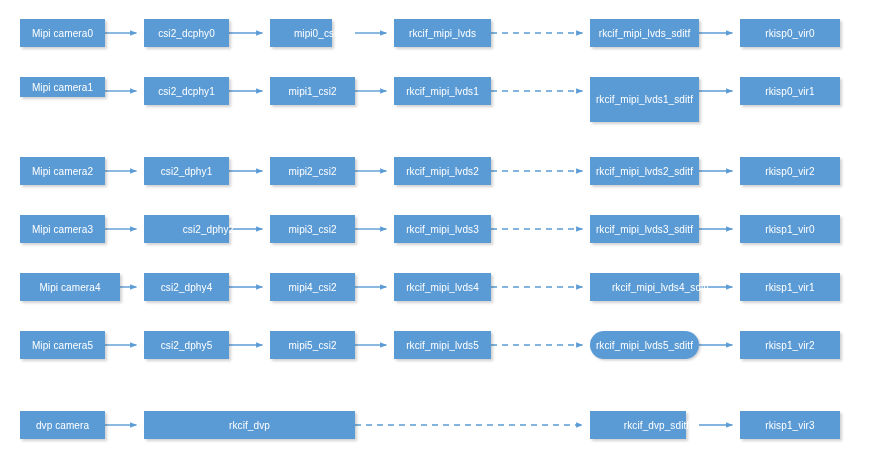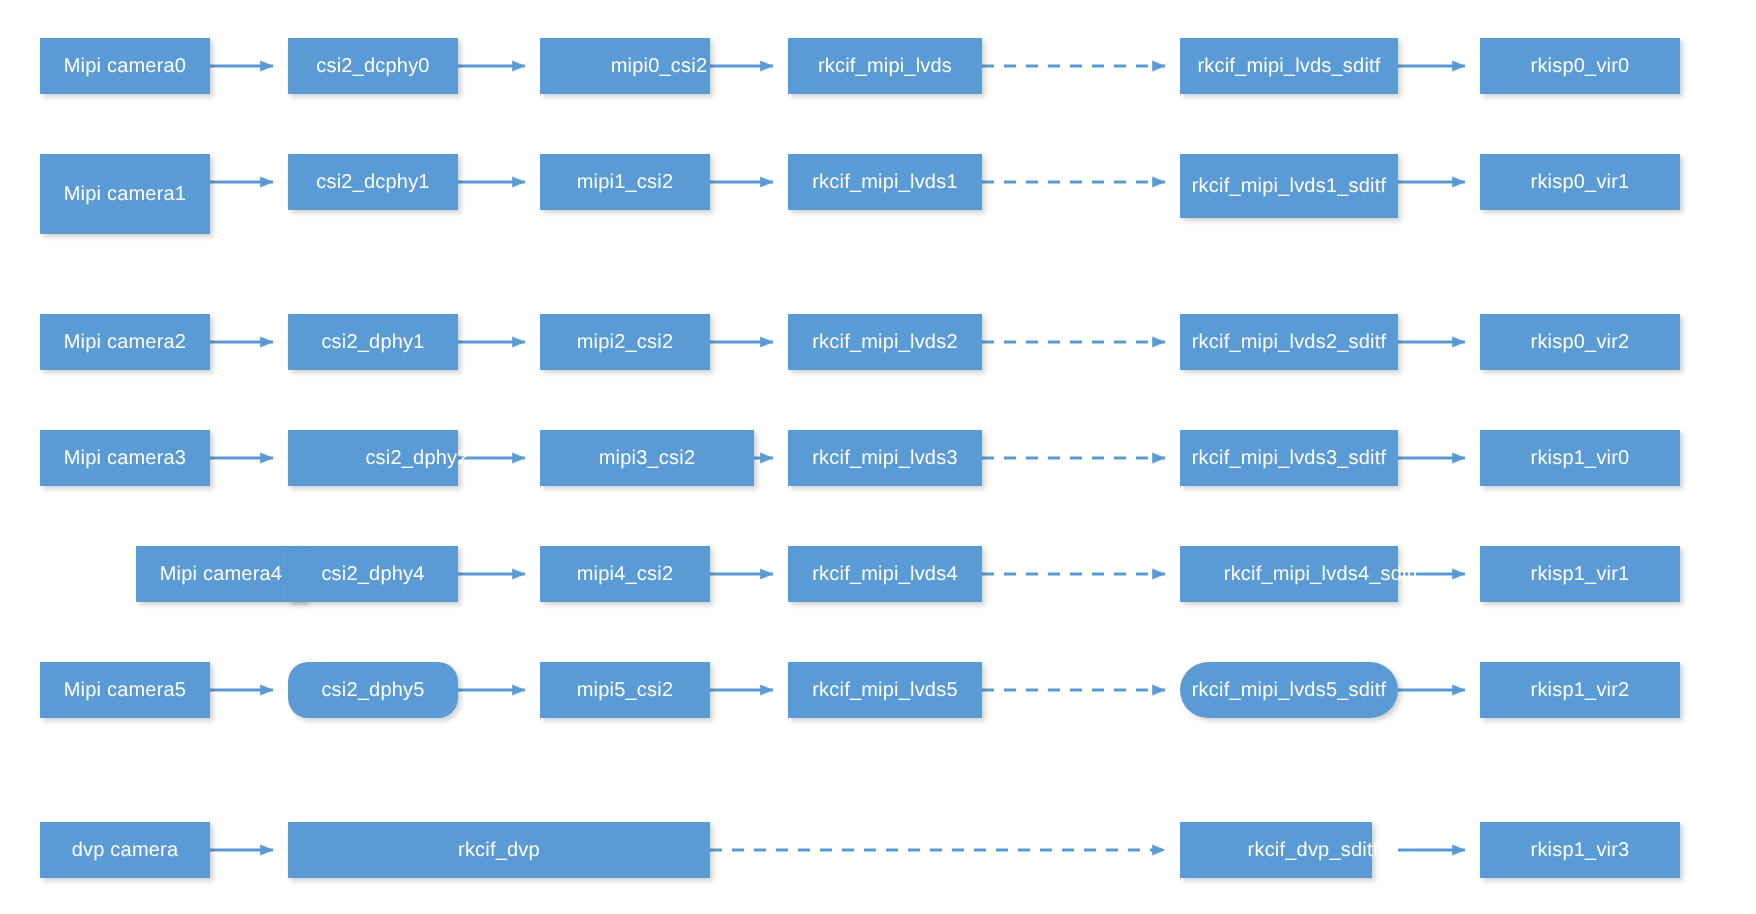--- a/index.html
+++ b/index.html
@@ -92,45 +92,45 @@
         <line x1="699" y1="425" x2="732.5" y2="425" stroke="#5b9bd5" stroke-width="1.4" marker-end="url(#arrowhead)"></line>
       </g>
   </svg>
   <div id="nodes-layer">
       <div class="node" style="left: 20px; top: 19px; width: 85px; height: 28px;">
         <span class="node-label">Mipi camera0</span>
       </div>
       <div class="node" style="left: 144px; top: 19px; width: 85px; height: 28px;">
         <span class="node-label">csi2_dcphy0</span>
       </div>
-      <div class="node" style="left: 270px; top: 19px; width: 85px; height: 28px; padding-left: 34px;">
+      <div class="node" style="left: 270px; top: 19px; width: 62px; height: 28px; padding-left: 34px;">
         <span class="node-label">mipi0_csi2</span>
       </div>
       <div class="node" style="left: 394px; top: 19px; width: 97px; height: 28px;">
         <span class="node-label">rkcif_mipi_lvds</span>
       </div>
       <div class="node" style="left: 590px; top: 19px; width: 109px; height: 28px;">
         <span class="node-label">rkcif_mipi_lvds_sditf</span>
       </div>
       <div class="node" style="left: 740px; top: 19px; width: 100px; height: 28px;">
         <span class="node-label">rkisp0_vir0</span>
       </div>
-      <div class="node" style="left: 20px; top: 77px; width: 85px; height: 40px;">
+      <div class="node" style="left: 20px; top: 77px; width: 85px; height: 20px;">
         <span class="node-label">Mipi camera1</span>
       </div>
       <div class="node" style="left: 144px; top: 77px; width: 85px; height: 28px;">
         <span class="node-label">csi2_dcphy1</span>
       </div>
       <div class="node" style="left: 270px; top: 77px; width: 85px; height: 28px;">
         <span class="node-label">mipi1_csi2</span>
       </div>
       <div class="node" style="left: 394px; top: 77px; width: 97px; height: 28px;">
         <span class="node-label">rkcif_mipi_lvds1</span>
       </div>
-      <div class="node" style="left: 590px; top: 77px; width: 109px; height: 32px;">
+      <div class="node" style="left: 590px; top: 77px; width: 109px; height: 45px;">
         <span class="node-label">rkcif_mipi_lvds1_sditf</span>
       </div>
       <div class="node" style="left: 740px; top: 77px; width: 100px; height: 28px;">
         <span class="node-label">rkisp0_vir1</span>
       </div>
       <div class="node" style="left: 20px; top: 157px; width: 85px; height: 28px;">
         <span class="node-label">Mipi camera2</span>
       </div>
       <div class="node" style="left: 144px; top: 157px; width: 85px; height: 28px;">
         <span class="node-label">csi2_dphy1</span>
@@ -146,54 +146,54 @@
       </div>
       <div class="node" style="left: 740px; top: 157px; width: 100px; height: 28px;">
         <span class="node-label">rkisp0_vir2</span>
       </div>
       <div class="node" style="left: 20px; top: 215px; width: 85px; height: 28px;">
         <span class="node-label">Mipi camera3</span>
       </div>
       <div class="node" style="left: 144px; top: 215px; width: 85px; height: 28px; padding-left: 44px;">
         <span class="node-label">csi2_dphy2</span>
       </div>
-      <div class="node" style="left: 270px; top: 215px; width: 107px; height: 28px;">
+      <div class="node" style="left: 270px; top: 215px; width: 85px; height: 28px;">
         <span class="node-label">mipi3_csi2</span>
       </div>
       <div class="node" style="left: 394px; top: 215px; width: 97px; height: 28px;">
         <span class="node-label">rkcif_mipi_lvds3</span>
       </div>
       <div class="node" style="left: 590px; top: 215px; width: 109px; height: 28px;">
         <span class="node-label">rkcif_mipi_lvds3_sditf</span>
       </div>
       <div class="node" style="left: 740px; top: 215px; width: 100px; height: 28px;">
         <span class="node-label">rkisp1_vir0</span>
       </div>
-      <div class="node" style="left: 20px; top: 273px; width: 85px; height: 28px; margin-left: 48px;">
+      <div class="node" style="left: 20px; top: 273px; width: 100px; height: 28px;">
         <span class="node-label">Mipi camera4</span>
       </div>
       <div class="node" style="left: 144px; top: 273px; width: 85px; height: 28px;">
         <span class="node-label">csi2_dphy4</span>
       </div>
       <div class="node" style="left: 270px; top: 273px; width: 85px; height: 28px;">
         <span class="node-label">mipi4_csi2</span>
       </div>
       <div class="node" style="left: 394px; top: 273px; width: 97px; height: 28px;">
         <span class="node-label">rkcif_mipi_lvds4</span>
       </div>
       <div class="node" style="left: 590px; top: 273px; width: 109px; height: 28px; padding-left: 32px;">
         <span class="node-label">rkcif_mipi_lvds4_sditf</span>
       </div>
       <div class="node" style="left: 740px; top: 273px; width: 100px; height: 28px;">
         <span class="node-label">rkisp1_vir1</span>
       </div>
       <div class="node" style="left: 20px; top: 331px; width: 85px; height: 28px;">
         <span class="node-label">Mipi camera5</span>
       </div>
-      <div class="node" style="left: 144px; top: 331px; width: 85px; height: 28px; border-radius: 10px;">
+      <div class="node" style="left: 144px; top: 331px; width: 85px; height: 28px;">
         <span class="node-label">csi2_dphy5</span>
       </div>
       <div class="node" style="left: 270px; top: 331px; width: 85px; height: 28px;">
         <span class="node-label">mipi5_csi2</span>
       </div>
       <div class="node" style="left: 394px; top: 331px; width: 97px; height: 28px;">
         <span class="node-label">rkcif_mipi_lvds5</span>
       </div>
       <div class="node" style="left: 590px; top: 331px; width: 109px; height: 28px; border-radius: 14px;">
         <span class="node-label">rkcif_mipi_lvds5_sditf</span>

